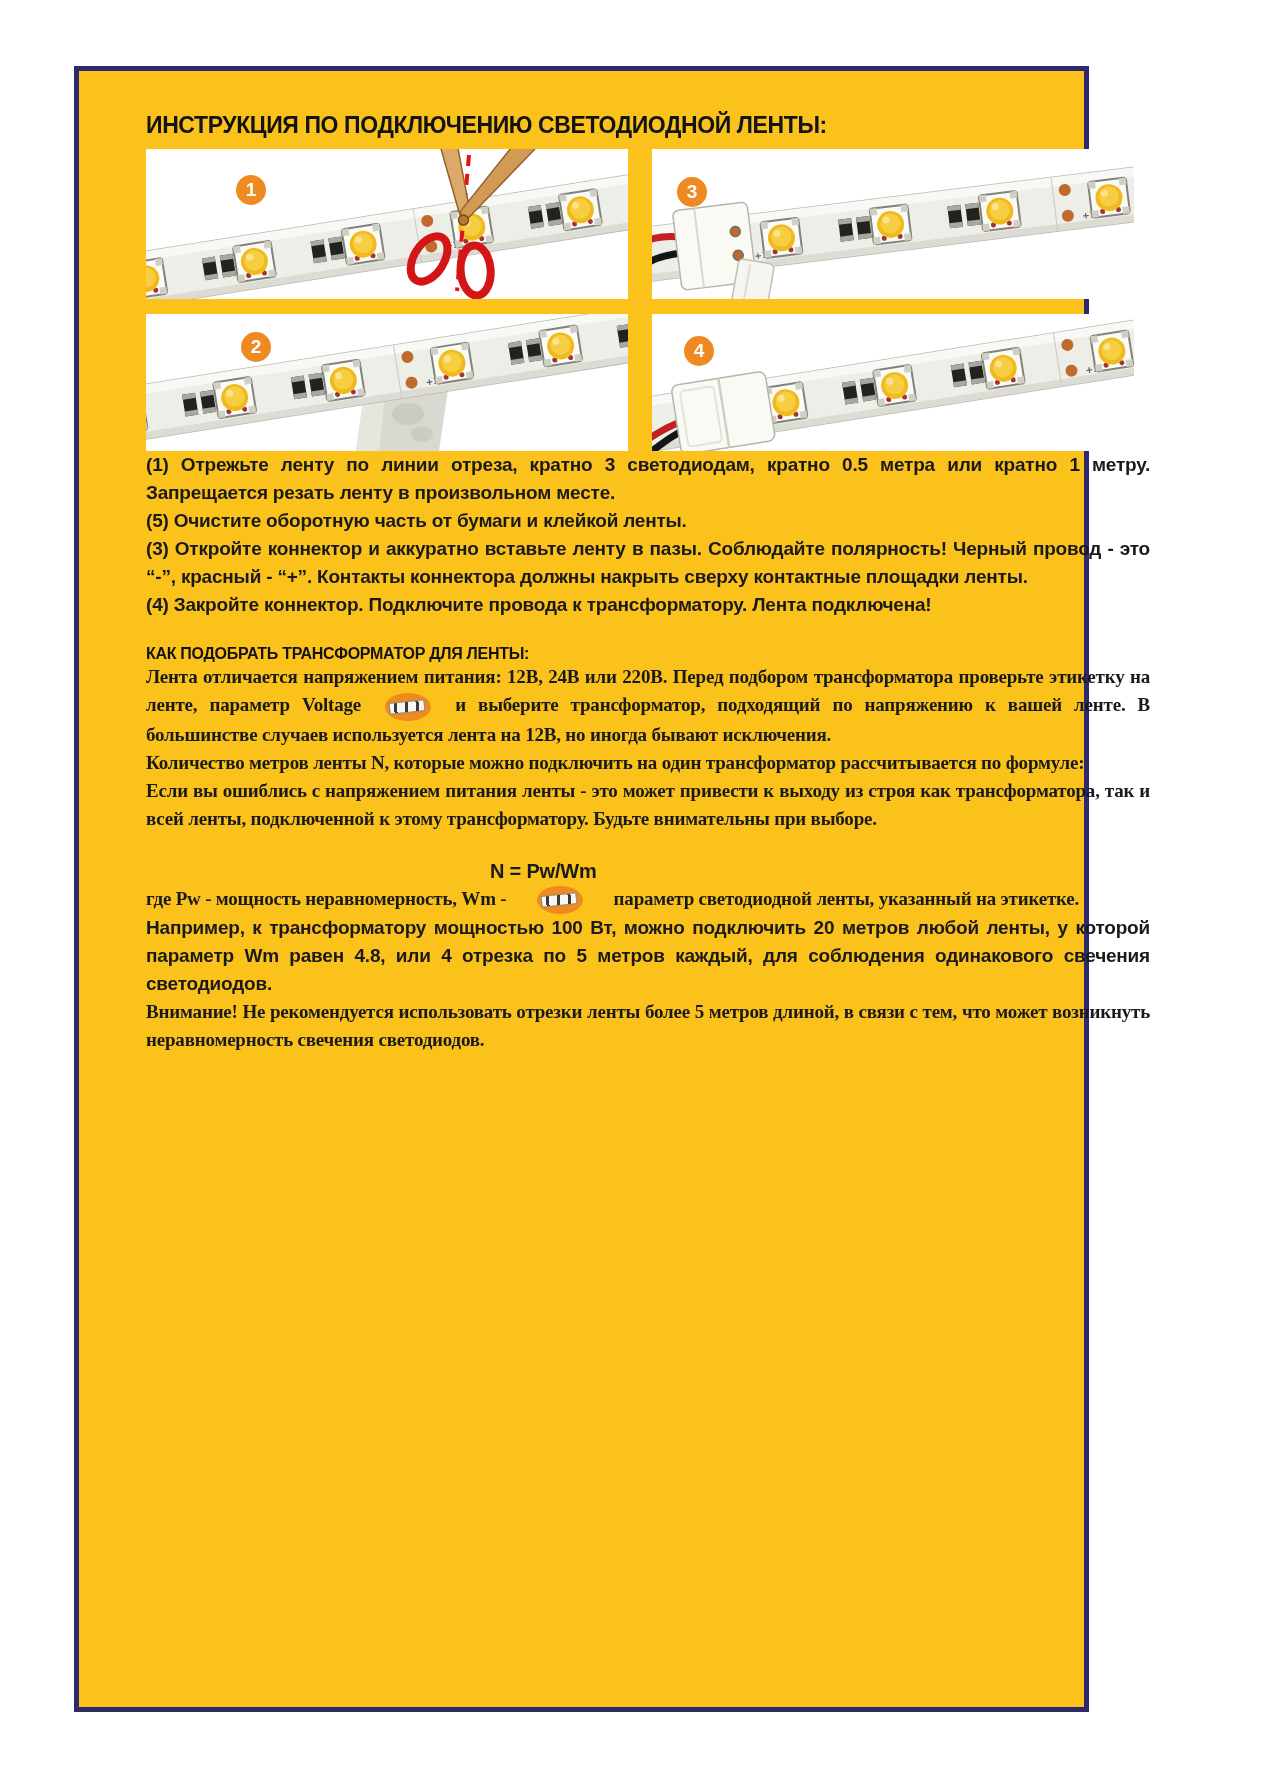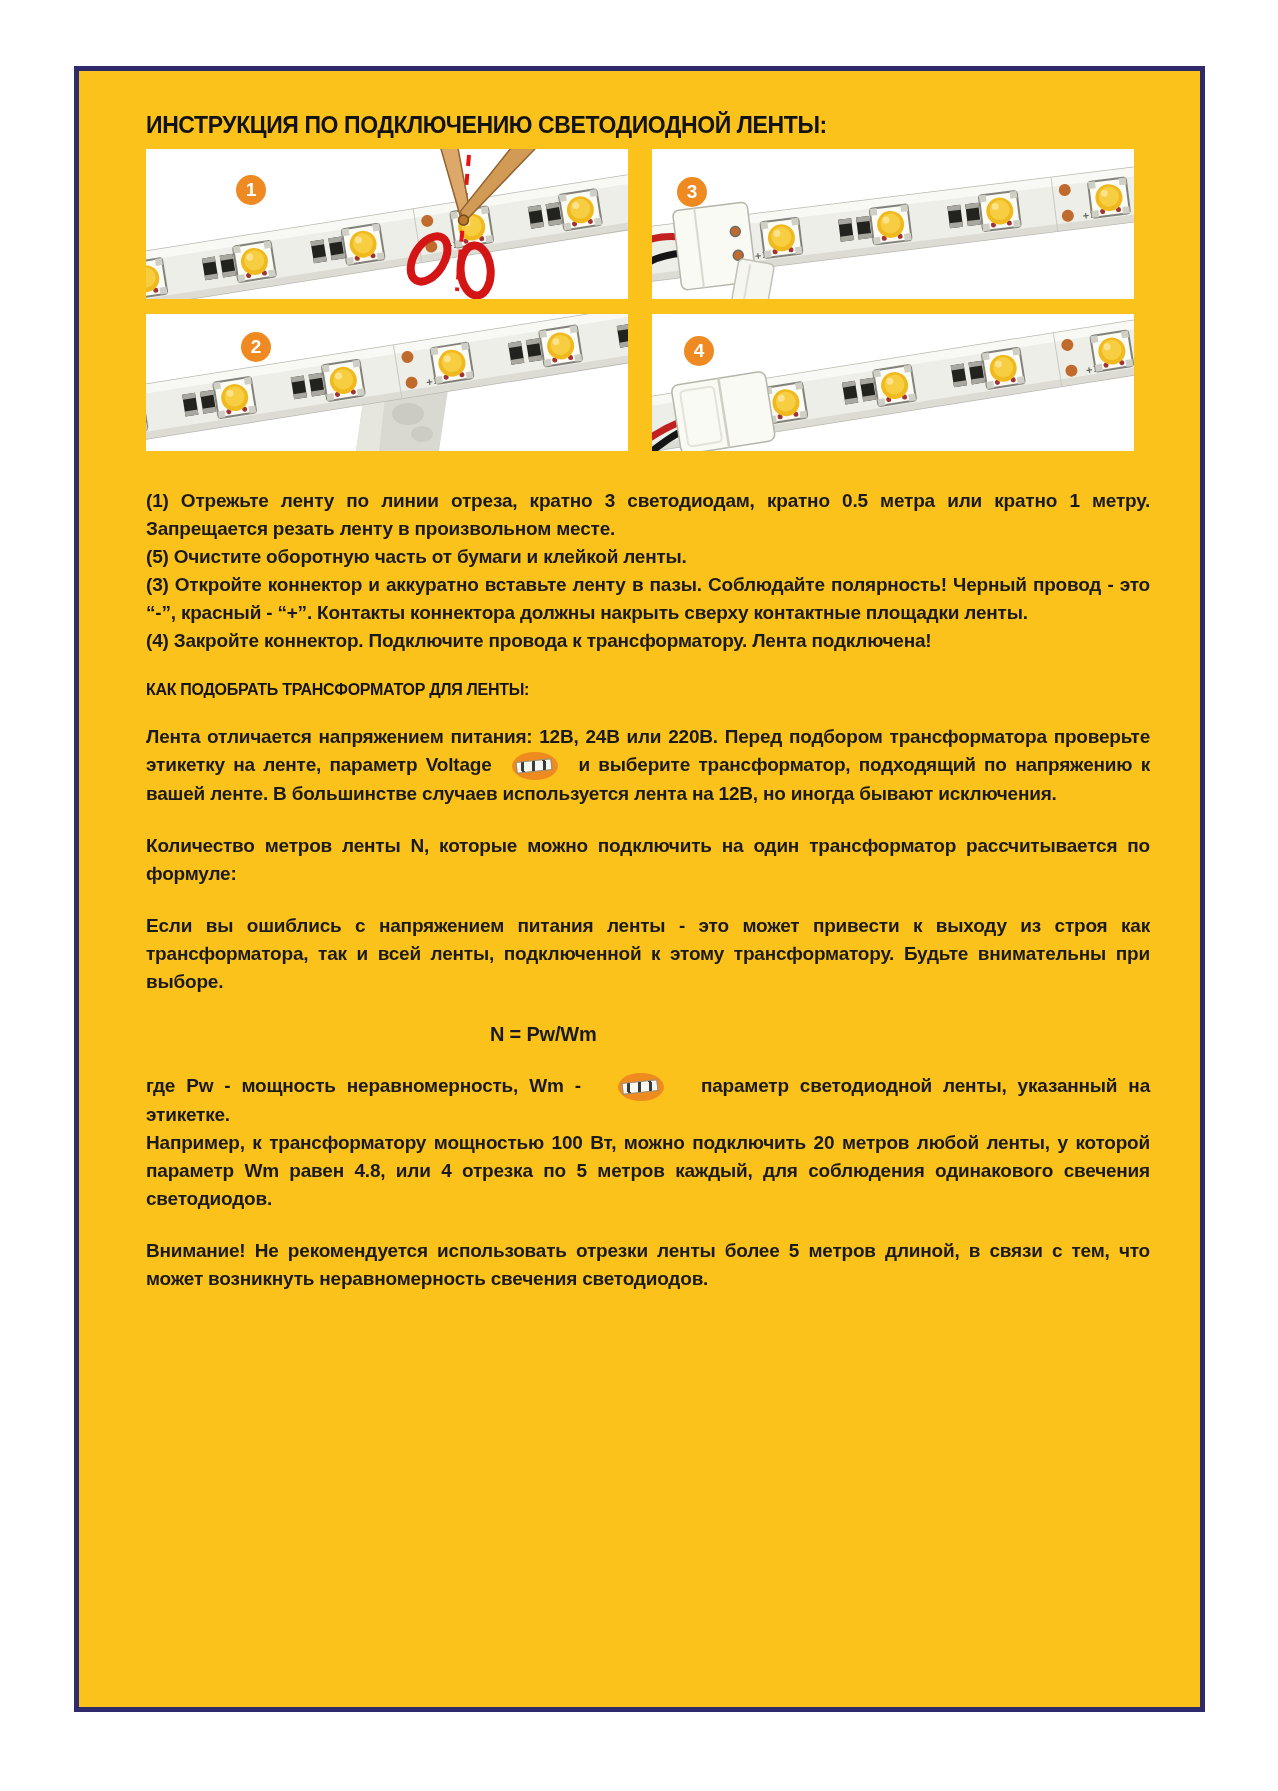--- a/index.html
+++ b/index.html
@@ -1,35 +1,35 @@
 <!DOCTYPE html>
 <html><head>
 <meta charset="utf-8">
 <style>
   html,body{margin:0;padding:0;background:#ffffff;}
   body{width:1278px;height:1791px;position:relative;font-family:"Liberation Sans",sans-serif;}
-  .panel{position:absolute;left:74px;top:66px;width:1131px;height:1646px;background:#fcc21c;
+  .panel{position:absolute;left:74px;top:66px;width:1015px;height:1646px;background:#fcc21c;
          border:5px solid #2e2a6c;box-sizing:border-box;}
   .content{margin:41px 0 0 67px;width:1004px;color:#161616;}
   .doc-title{font-size:23px;font-weight:bold;letter-spacing:-0.4px;margin:0 0 10px 0;color:#131313;}
   .section-title{font-size:16px;font-weight:bold;letter-spacing:-0.3px;margin:26px 0 0 0;color:#131313;}
   .photos-grid{display:grid;grid-template-columns:482px 482px;grid-template-rows:150px 137px;
                column-gap:24px;row-gap:15px;width:988px;}
   .photo{position:relative;background:#ffffff;overflow:hidden;}
   .photo svg{display:block;}
   .badge{position:absolute;z-index:2;width:30px;height:30px;border-radius:50%;background:#ee8a21;
          color:#ffffff;font-weight:bold;font-size:19px;display:flex;align-items:center;justify-content:center;}
   .photo:nth-child(1) .badge{left:90px;top:26px;}
   .photo:nth-child(2) .badge{left:25px;top:28px;}
   .photo:nth-child(3) .badge{left:95px;top:18px;}
   .photo:nth-child(4) .badge{left:32px;top:22px;}
   .body-text p{font-size:19px;font-weight:bold;line-height:28px;text-align:justify;
                margin:0;letter-spacing:-0.2px;color:#1a1a1a;}
-  .steps{margin-top:36px;}
-  p.spaced{margin-top:24px;}
+  .steps{}
+  p.spaced{font-family:Liberation Serif, serif;}
   .formula{margin-top:24px !important;margin-left:344px !important;font-size:20px !important;text-align:right;}
   .label-icon{display:inline-block;width:46px;height:28px;background:#ef8a1f;border-radius:50%;
               position:relative;vertical-align:middle;}
   .label-icon.voltage{margin:0 12px;}
   .label-icon.wm{margin:0 26px;}
   .label-icon .mini{position:absolute;left:4px;top:8px;width:36px;height:12px;background:#f7f7f1;
               border:1px solid #8e8e86;box-sizing:border-box;transform:rotate(-6deg);
               background:repeating-linear-gradient(90deg,#f7f7f1 0 4px,#3a3a3a 4px 7px,#f7f7f1 7px 11px);}
 </style>
 </head>

